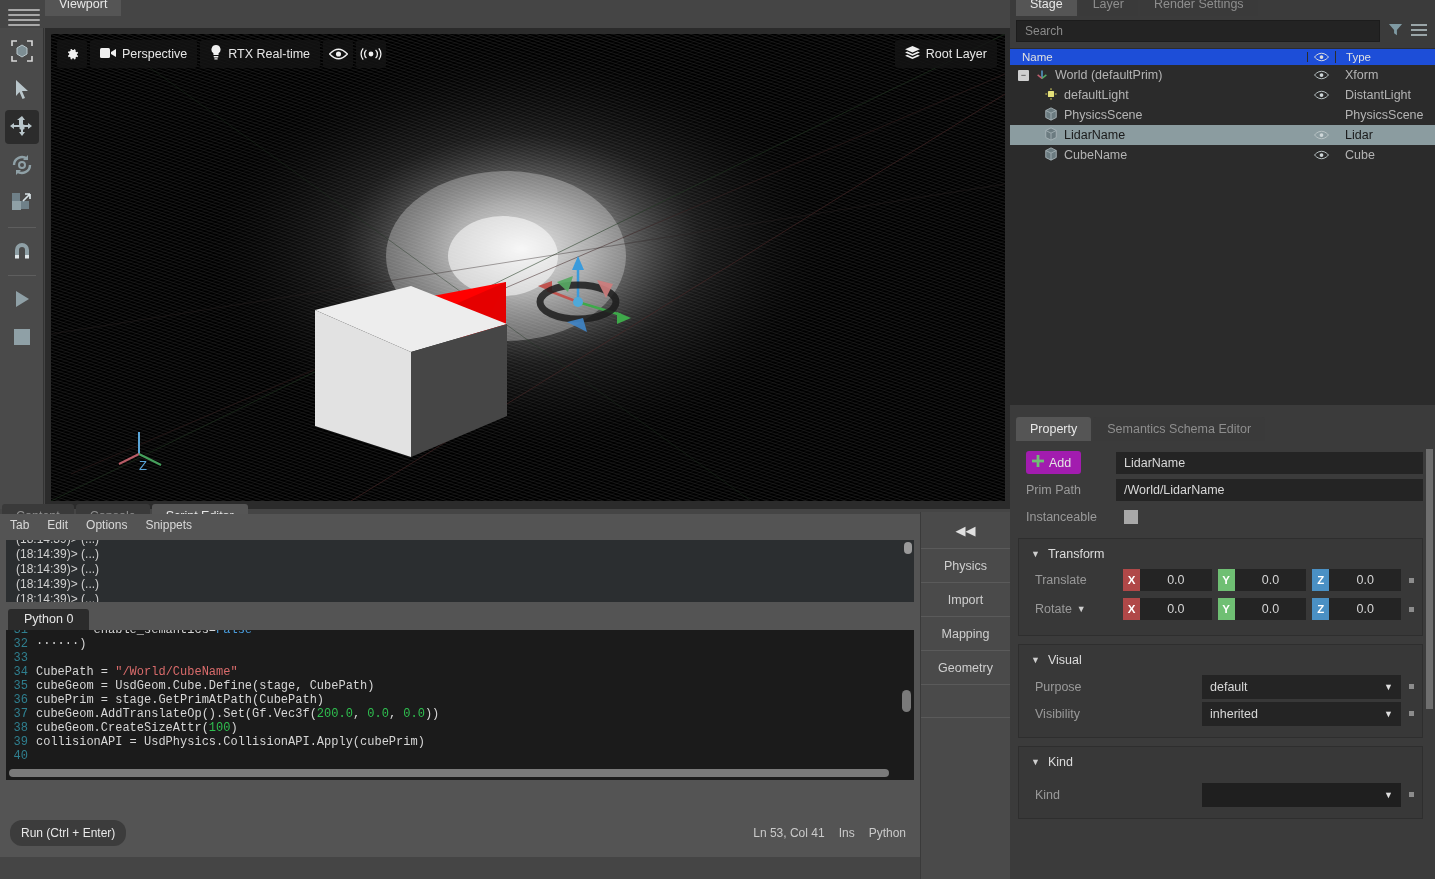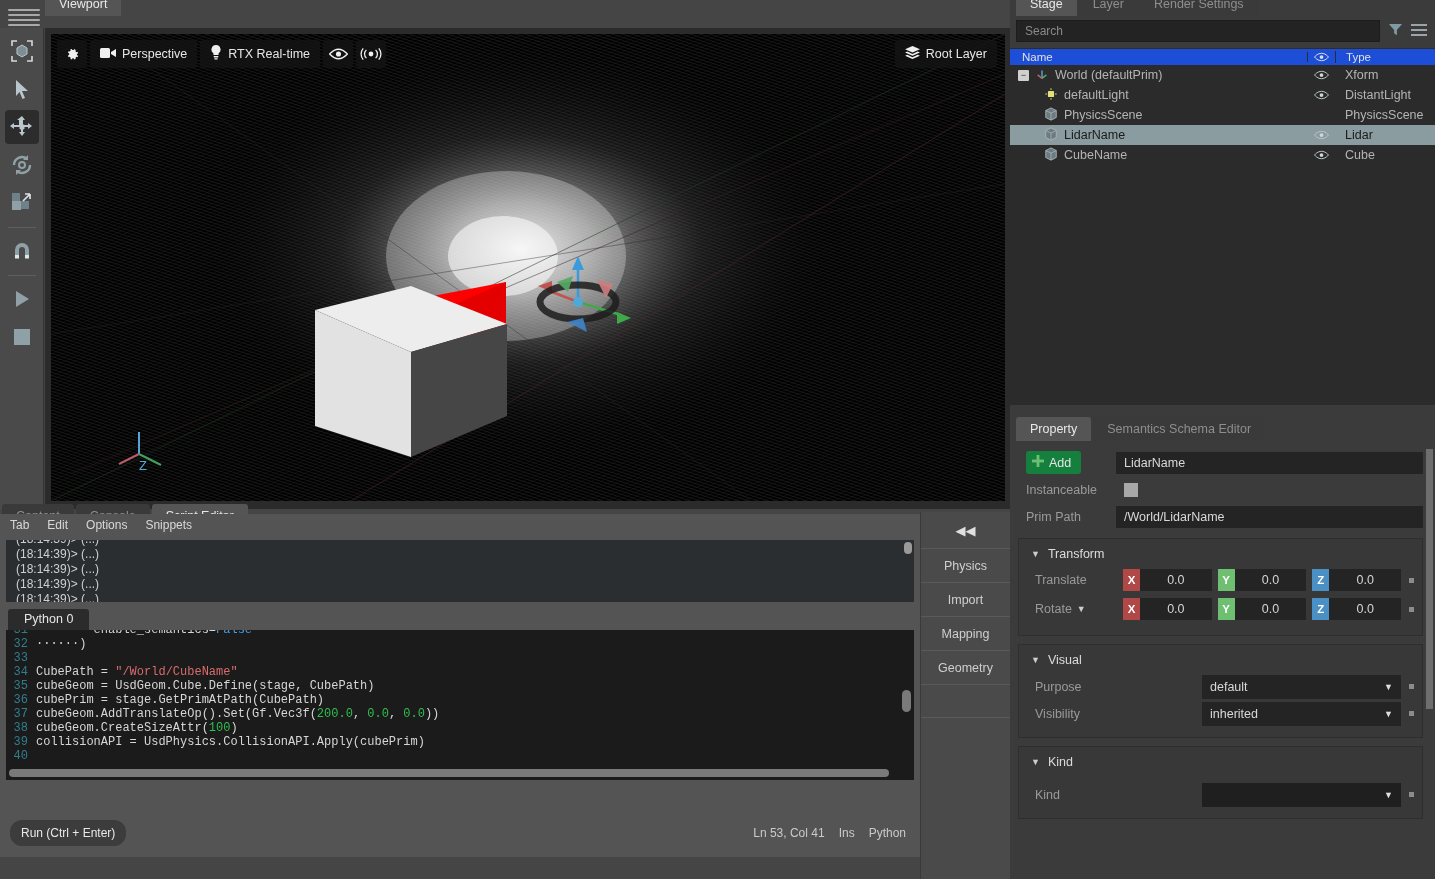--- a/index.html
+++ b/index.html
@@ -510,41 +510,41 @@
   <div class="tabstrip" id="prop-tabs">
     <div class="tab active">Property</div>
     <div class="tab">Semantics Schema Editor</div>
   </div>
 
   <div id="prop-body">
     <div id="prop-sb"></div>
 
     <div class="prow">
       <div style="width:98px;padding-left:8px;">
-        <span style="background:#15803d;padding:4px 10px 4px 6px;border-radius:3px;display:inline-flex;align-items:center;gap:5px;color:#e4e4e4;font-size:12.5px;">
+        <span style="background:#a21caf;padding:4px 10px 4px 6px;border-radius:3px;display:inline-flex;align-items:center;gap:5px;color:#e4e4e4;font-size:12.5px;">
           <span>
             <svg width="12" height="12" viewBox="0 0 12 12" fill="#6fbf73">
               <rect x="4.6" y="0" width="2.8" height="12"></rect>
                   <rect x="0" y="4.6" width="12" height="2.8"></rect>
             </svg>
           </span>
           <span>Add</span>
         </span>
       </div>
       <div class="pfield">LidarName</div>
     </div>
 
     <div class="prow">
+      <div class="plabel">Prim Path</div>
+      <div class="pfield">/World/LidarName</div>
+    </div>
+
+    <div class="prow">
       <div class="plabel">Instanceable</div>
       <div id="instanceable-box"></div>
-    </div>
-
-    <div class="prow">
-      <div class="plabel">Prim Path</div>
-      <div class="pfield">/World/LidarName</div>
     </div>
 
     <div class="section">
       <div class="sec-head">
         <span class="caret">▼</span>
         <span>Transform</span>
       </div>
       <div class="xyzrow">
         <div class="plabel">Translate</div>
         <div class="axis">

